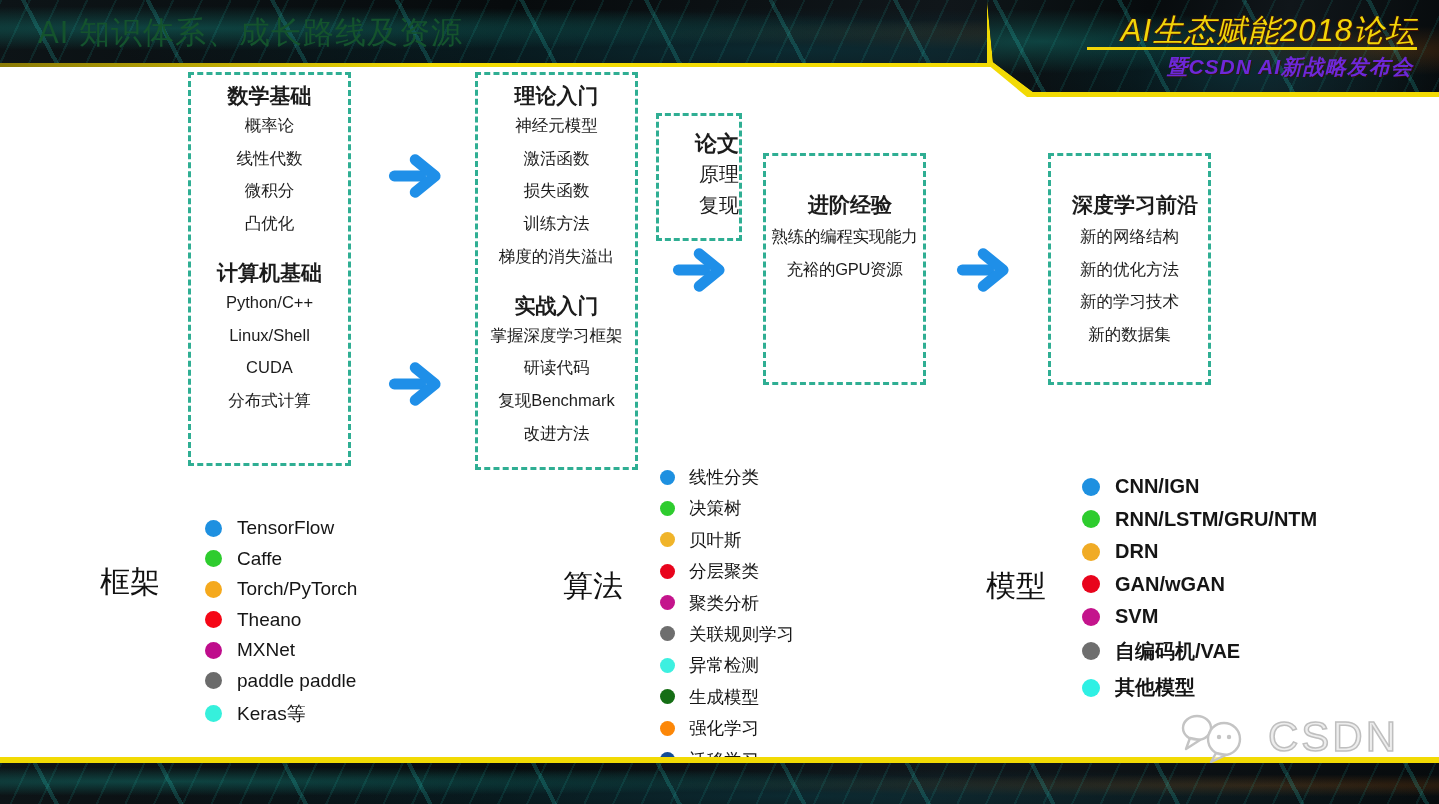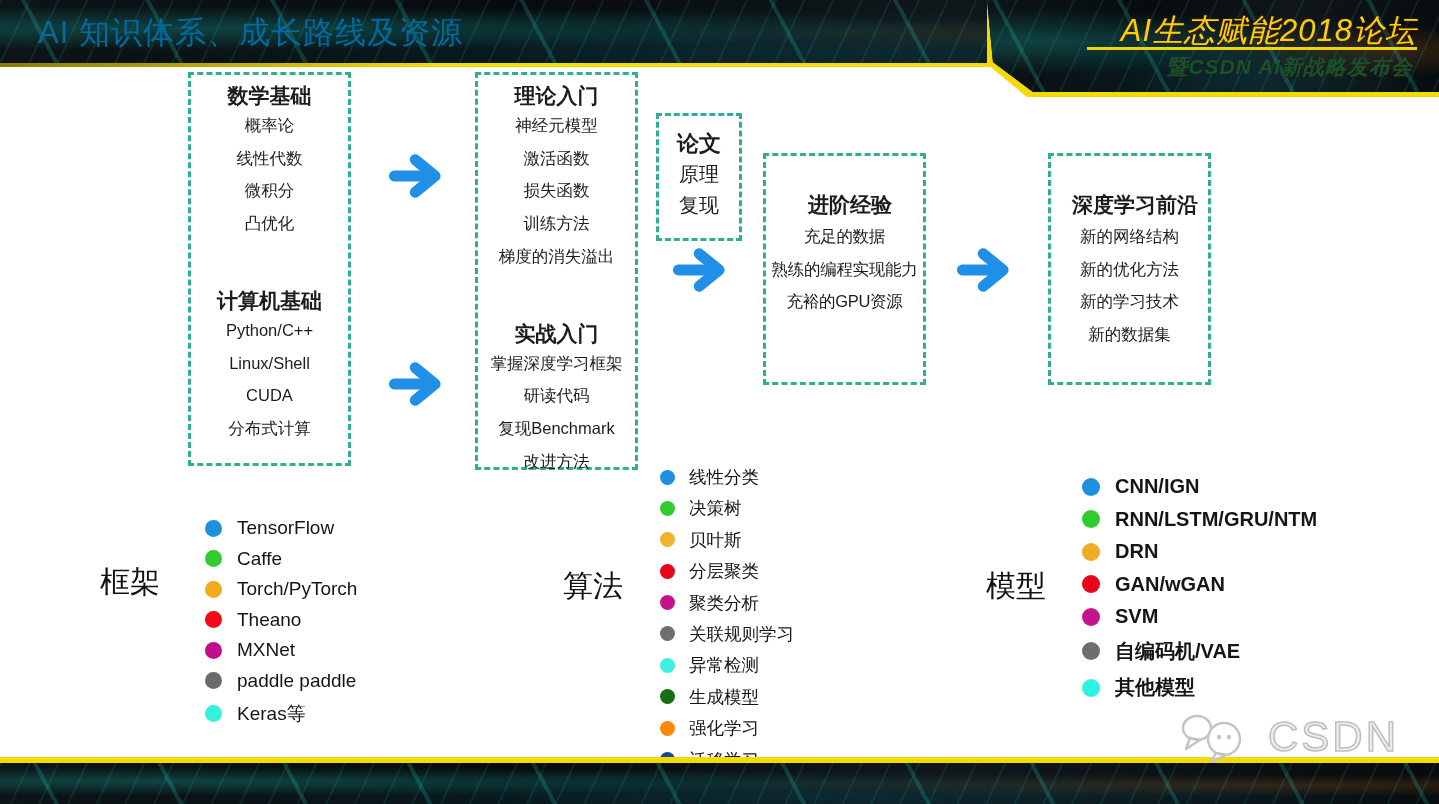--- a/index.html
+++ b/index.html
@@ -15,49 +15,49 @@
       repeating-linear-gradient(62deg, transparent 0 48px, rgba(45,225,215,0.18) 48px 52px, transparent 52px 110px),
       radial-gradient(ellipse at 12% 45%, rgba(20,150,140,0.38), transparent 45%),
       radial-gradient(ellipse at 55% 80%, rgba(10,60,70,0.55), transparent 60%),
       radial-gradient(ellipse at 88% 55%, rgba(210,110,20,0.22), transparent 35%),
       linear-gradient(100deg, #0d1417 0%, #070b0d 35%, #10161a 65%, #070b0d 100%);
   }
 
   
   .header-bar { position:absolute; top:0; left:0; width:1439px; height:63px; z-index:3; }
   .page-title { position:absolute; top:0; left:38px; height:63px; line-height:66px;
-    color:#0369a1; font-size:31px; font-weight:500; letter-spacing:1px; z-index:5; }
+    color:#14532d; font-size:31px; font-weight:500; letter-spacing:1px; z-index:5; }
   .header-line { position:absolute; top:63px; left:0; width:1439px; height:4px;
     background:linear-gradient(90deg,#8a7a06,#f2da04 30%,#f2da04); z-index:2; }
 
   .logo-tab-edge { position:absolute; top:0; right:0; width:452px; height:97px; background:#f2da04;
     clip-path:polygon(0 0,100% 0,100% 100%,40px 100%,0 64px); z-index:4; }
   .logo-tab { position:absolute; top:0; right:0; width:452px; height:92px;
     clip-path:polygon(0 0,100% 0,100% 100%,46px 100%,6px 62px); z-index:5; }
   .logo-line1 { position:absolute; top:10px; right:22px; color:#f2d508; font-size:31px;
     font-weight:400; font-style:italic; letter-spacing:1px; z-index:6;
     text-shadow:1px 1px 0 rgba(80,20,0,0.85), -1px -1px 0 rgba(80,20,0,0.5); }
   .logo-underline { position:absolute; top:47px; right:22px; width:330px; height:3px; background:#f2d508; z-index:6; }
-  .logo-line2 { position:absolute; top:53px; right:26px; color:#14532d; font-size:21px;
+  .logo-line2 { position:absolute; top:53px; right:26px; color:#6d28d9; font-size:21px;
     font-weight:700; font-style:italic; letter-spacing:1px; z-index:6;
     text-shadow:1px 1px 0 rgba(60,20,0,0.7);text-align:right; }
 
   
   .fbox { position:absolute; border:3px dashed #2fae93; background:#fff; text-align:center; color:#1c1c1c; }
   .b1 { left:188px; top:72px;  width:163px; height:394px; padding-top:8px; }
   .b2 { left:475px; top:72px;  width:163px; height:398px; padding-top:8px; }
   .bp { left:656px; top:113px; width:86px;  height:128px; padding-top:12px; }
   .b3 { left:763px; top:153px; width:163px; height:232px; padding-top:34px; }
   .b4 { left:1048px; top:153px; width:163px; height:232px; padding-top:34px; }
   .box-title  { font-size:21px; font-weight:bold; line-height:26px; }
-  .box-title2 { margin-top:48px; }
+  .box-title2 { margin-top:20px; }
   .b3 .box-title, .b4 .box-title { line-height:30px;padding-left:11px; }
   .box-item { font-size:16.5px; line-height:32.7px; white-space:nowrap; }
   .b3 .box-item { letter-spacing:-0.3px; }
-  .bp .p-line  { font-size:20px; line-height:31px; }
+  .bp .p-line  { font-size:20px; line-height:31px;text-align:right; }
   .bp .p-first { font-size:22px; font-weight:bold; }
 
   
   .arrow { position:absolute; width:58px; height:48px; }
   .a1 { left:388px; top:152px; }
   .a2 { left:388px; top:360px; }
   .a3 { left:672px; top:246px; }
   .a4 { left:956px; top:246px; }
   .arrow svg { width:100%; height:100%; }
 
@@ -128,21 +128,20 @@
   </div>
 
   <div class="fbox bp">
     <div class="p-line p-first">论文</div>
     <div class="p-line">原理</div>
     <div class="p-line">复现</div>
   </div>
 
   <div class="fbox b3">
     <div class="box-title">进阶经验</div>
-    <div class="box-item">充足的数据</div>
     <div class="box-item">熟练的编程实现能力</div>
     <div class="box-item">充裕的GPU资源</div>
   </div>
 
   <div class="fbox b4">
     <div class="box-title">深度学习前沿</div>
     <div class="box-item">新的网络结构</div>
     <div class="box-item">新的优化方法</div>
     <div class="box-item">新的学习技术</div>
     <div class="box-item">新的数据集</div>

